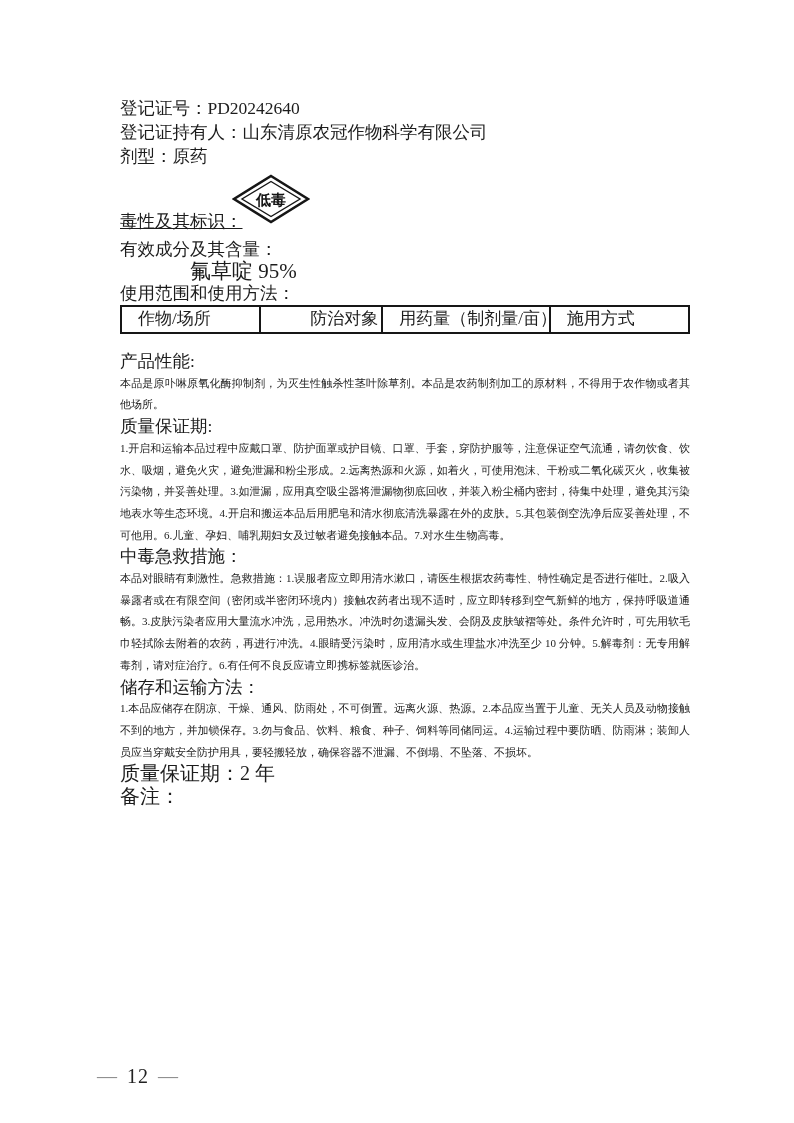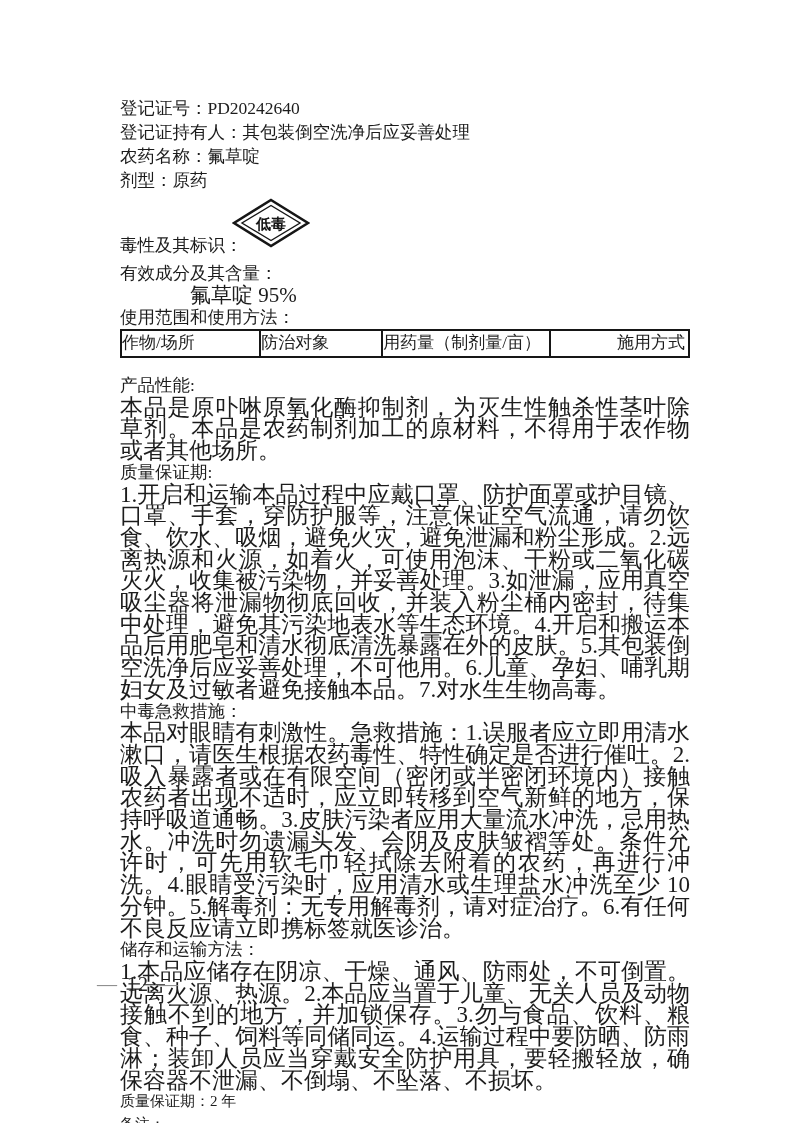--- a/index.html
+++ b/index.html
@@ -29,20 +29,21 @@
     position: relative;
     height: 52px;
     margin-top: 12px;
   }
   .tox-row .tox-label {
     position: absolute;
     left: 0;
     bottom: 0;
     font-size: 17.5px;
     line-height: 22px;
+    text-decoration: underline;
   }
   .tox-row svg {
     position: absolute;
     left: 112px;
     top: -6px;
   }
   .ing-label, .usage-label, .tech-label {
     font-size: 17.5px;
     line-height: 22px;
   }
@@ -55,70 +56,69 @@
   .usage-table {
     width: 570px;
     border-collapse: collapse;
     table-layout: fixed;
     margin: 1px 0 1px 0;
   }
   .usage-table td {
     border: 2px solid #161616;
     font-size: 17px;
     height: 26px;
-    padding: 0 3px 2px 0;
+    padding: 0 3px 2px 16px;
     vertical-align: middle;
     white-space: nowrap;
     overflow: hidden;
   }
   .col1 { width: 24.5%; }
-  .col2 { width: 21.5%; }
+  .col2 { width: 21.5%; text-align: right; }
   .col3 { width: 29.5%; }
-  .col4 { width: 24.5%; text-align: right; }
+  .col4 { width: 24.5%; }
   .section { margin: 0; }
   .section-title {
     font-size: 17.5px;
     line-height: 21.7px;
   }
   .first-section-title { margin-top: 17px; }
   .section-body {
-    font-size: 23px;
+    font-size: 11px;
     line-height: 21.7px;
     text-align: justify;
     text-justify: inter-ideograph;
     word-break: break-all;
   }
   .footer-field {
-    font-size: 15px;
+    font-size: 20px;
     line-height: 21.7px;
   }
   .remarks { margin-top: 1px; }
   .page-number {
     position: absolute;
     left: 88px;
-    top: 972px;
+    top: 1064px;
     font-size: 20px;
     line-height: 24px;
     color: #222;
     letter-spacing: 1px;
   }
   .page-number .dash {
     color: #8a8a8a;
     padding: 0 9px;
   }
 </style>
 </head>
 <body>
 
 <div class="page">
   <div class="content">
 
     <div class="field-line"><span>登记证号：</span><span>PD20242640</span></div>
-    <div class="field-line"><span>登记证持有人：</span><span>其包装倒空洗净后应妥善处理</span></div>
-    <div class="field-line"><span>农药名称：</span><span>氟草啶</span></div>
+    <div class="field-line"><span>登记证持有人：</span><span>山东清原农冠作物科学有限公司</span></div>
     <div class="field-line"><span>剂型：</span><span>原药</span></div>
 
     <div class="tox-row">
       <svg width="78" height="50" viewBox="0 0 78 50">
         <polygon points="39,2 76,25 39,48 2,25" fill="none" stroke="#161616" stroke-width="2.6"></polygon>
         <polygon points="39,7.5 68,25 39,42.5 10,25" fill="none" stroke="#161616" stroke-width="1.4"></polygon>
         <text x="39" y="30.5" text-anchor="middle" font-size="15" font-weight="bold" fill="#161616" font-family="Liberation Serif, DejaVu Serif, serif">低毒</text>
       </svg>
       <div class="tox-label">毒性及其标识：</div>
     </div>

